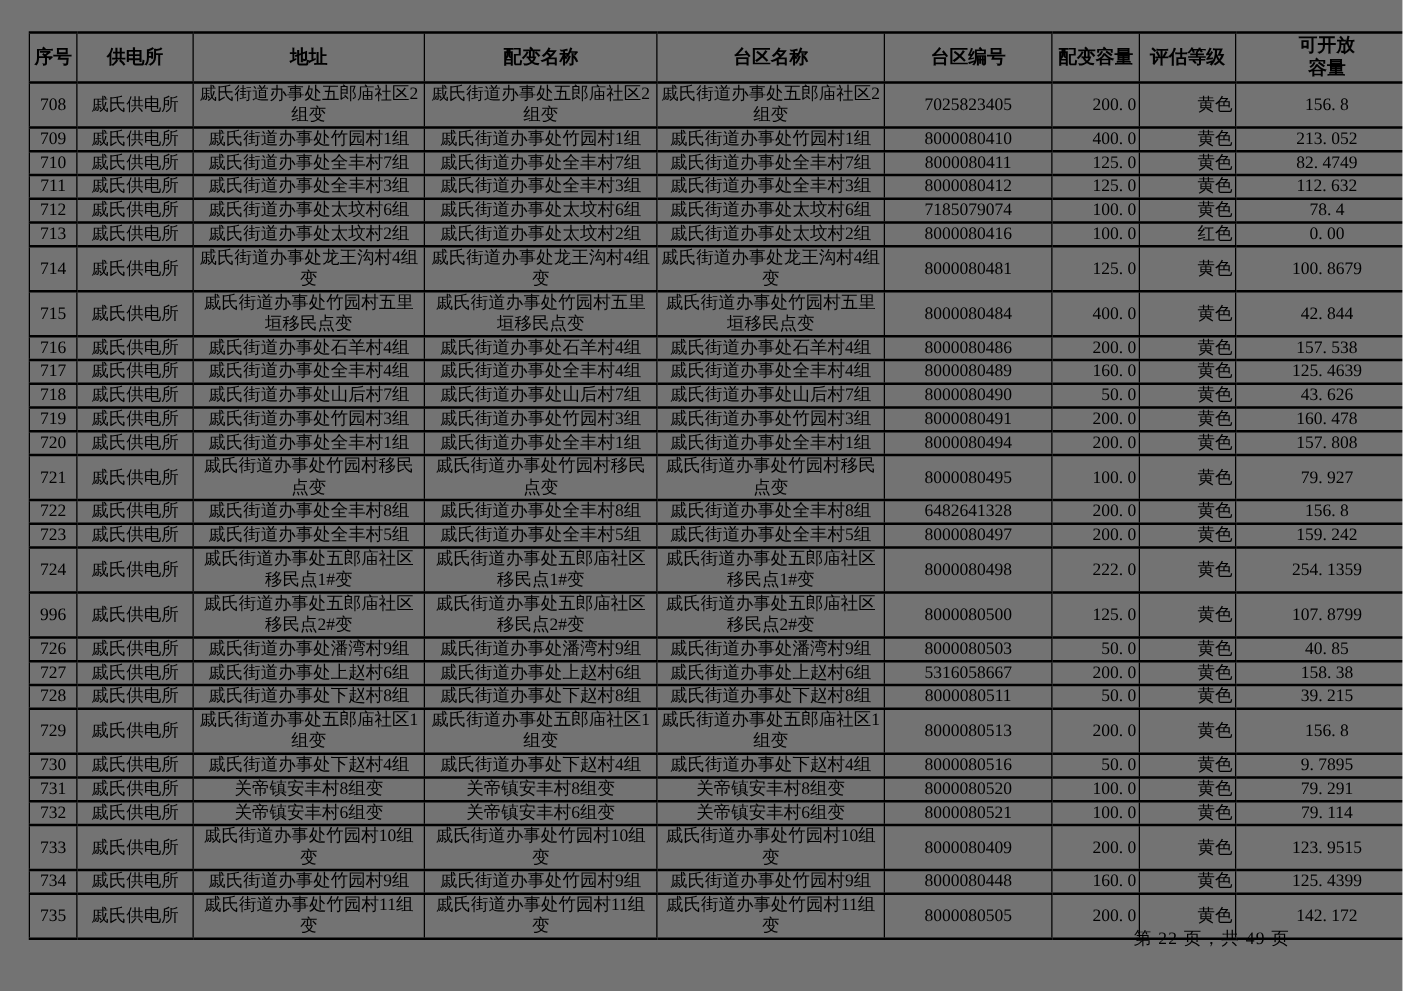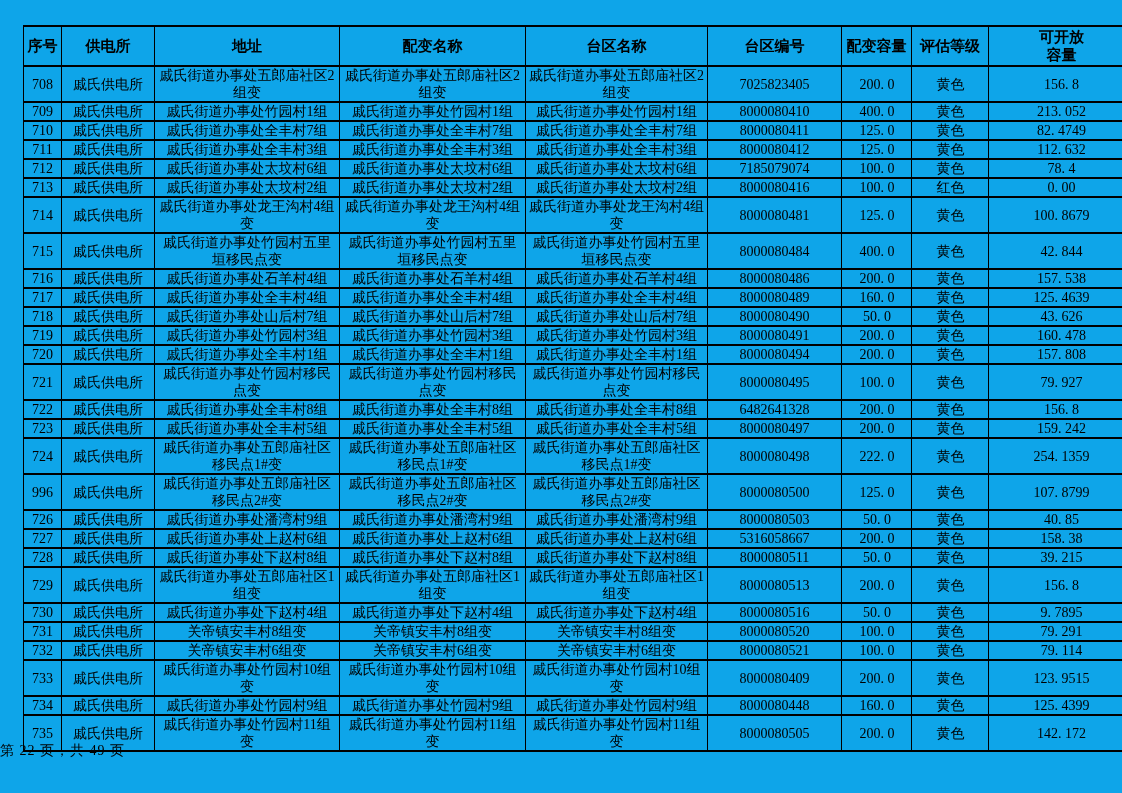--- a/index.html
+++ b/index.html
@@ -6,21 +6,21 @@
     margin: 0;
     padding: 0;
     background: #ffffff;
     font-family: "Liberation Serif", "DejaVu Serif", serif;
     color: #000000;
   }
   .page {
     position: relative;
     width: 1122px;
     height: 793px;
-    background: #0ea5e9;
+    background: #737373;
     overflow: hidden;
   }
   table.cap-table {
     position: absolute;
     left: 23px;
     top: 25px;
     width: 1080px;
     border-collapse: collapse;
     table-layout: fixed;
   }
@@ -50,27 +50,27 @@
   .col-seq          { width: 33px;  }
   .col-station      { width: 88px;  }
   .col-address      { width: 180px; }
   .col-transformer  { width: 181px; }
   .col-area_name    { width: 177px; }
   .col-area_code    { width: 129px; }
   .col-capacity     { width: 65px;  }
   .col-grade        { width: 72px;  }
   .col-open_capacity{ width: 141px; }
   
-  td.col-capacity, td.col-grade { text-align: center; padding-left: 3px; }
+  td.col-capacity, td.col-grade { text-align: right; padding-left: 3px; }
   .page-footer {
     position: absolute;
     left: 0;
     top: 742px;
     width: 1032px;
-    text-align: left;
+    text-align: right;
     font-size: 14px;
     letter-spacing: 1px;
   }
 </style>
 </head>
 <body>
 
 <div class="page">
 
   <table class="cap-table">

